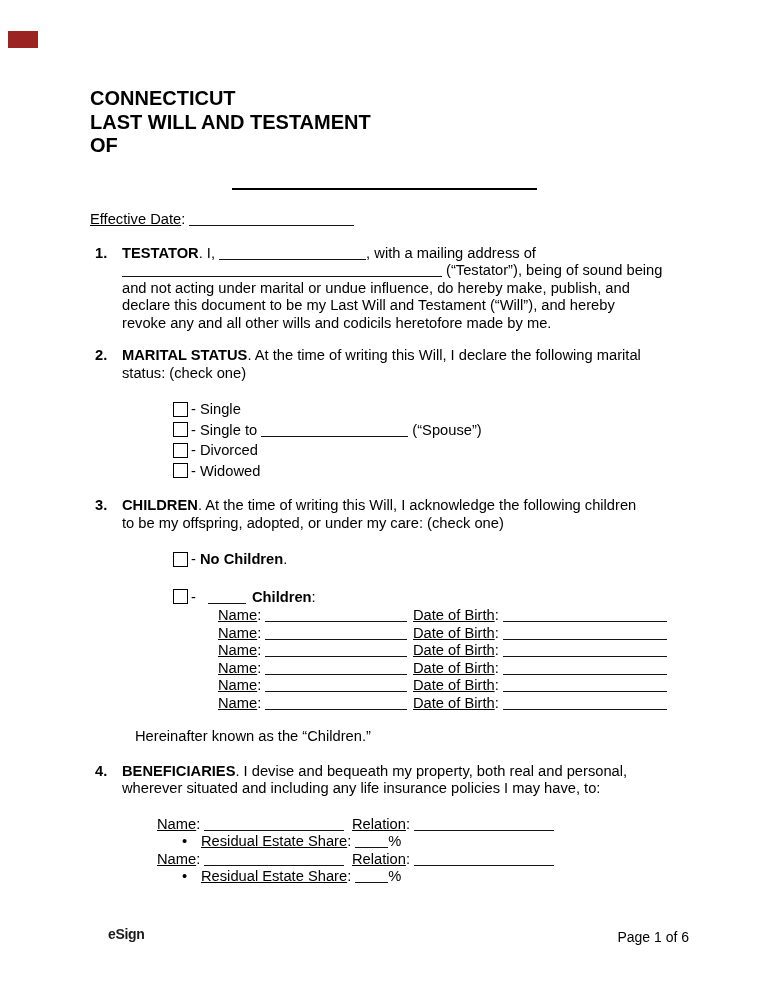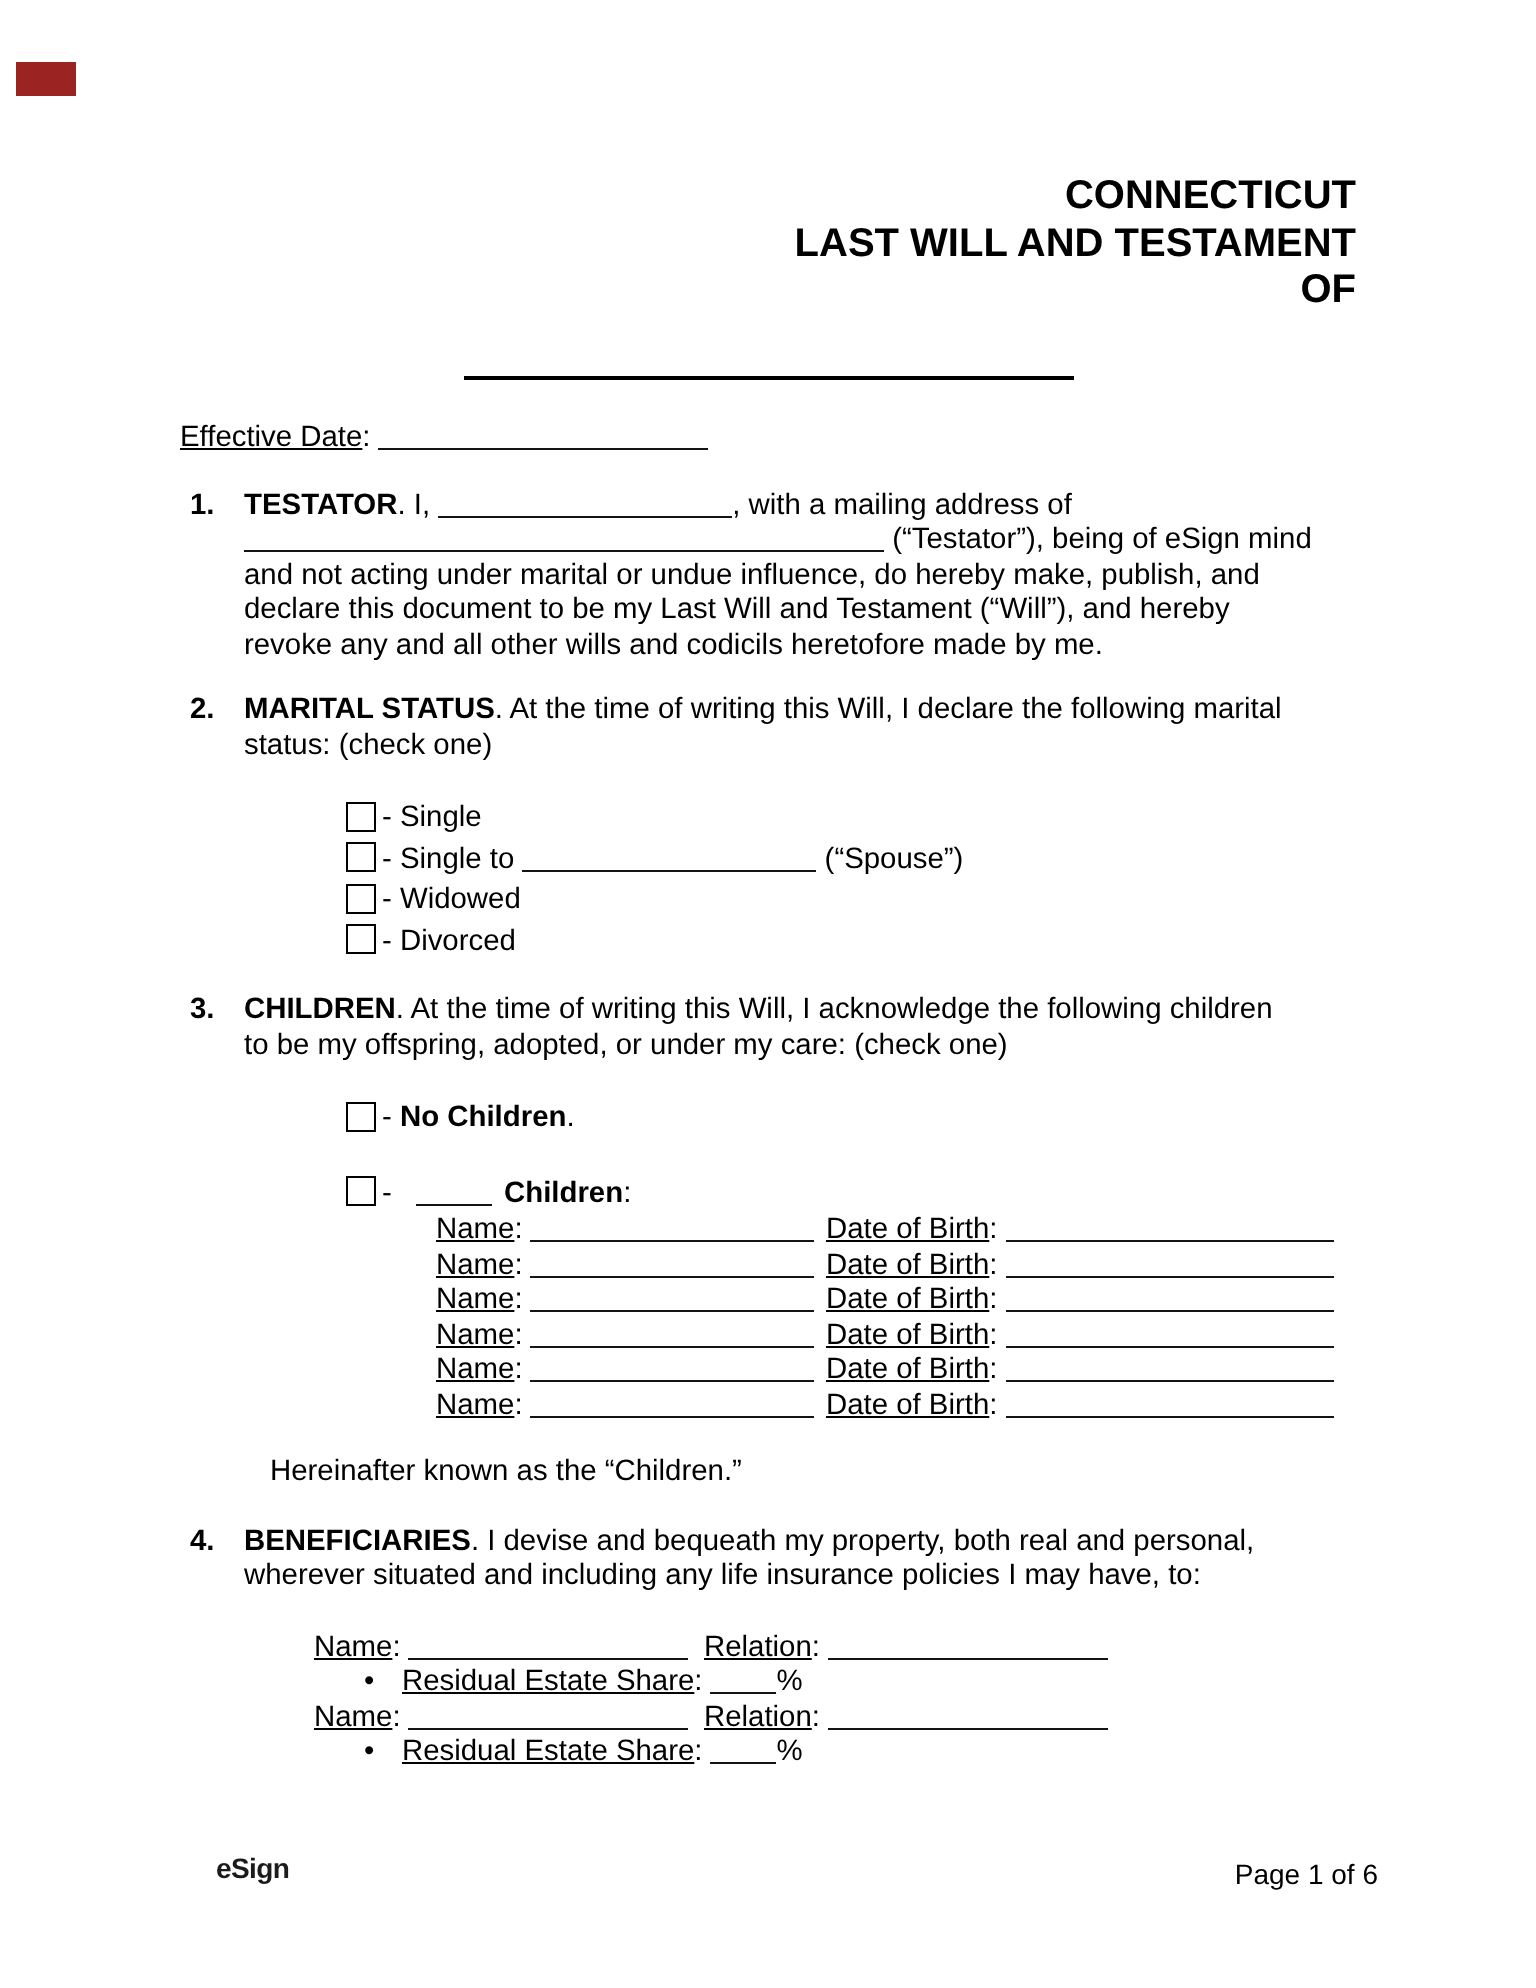--- a/index.html
+++ b/index.html
@@ -9,21 +9,21 @@
     background:#ffffff;
     font-family:"Liberation Sans","DejaVu Sans",sans-serif;
     color:#000;
     font-size:14.7px;
     line-height:17.5px;
     box-sizing:border-box;
     padding:87px 90px 0 90px;
     overflow:hidden;
   }
   .red-marker{position:absolute;left:8px;top:31px;width:30px;height:17px;}
-  .doc-title{text-align:right;font-weight:bold;font-size:20px;line-height:23.5px;}
+  .doc-title{text-align:left;font-weight:bold;font-size:20px;line-height:23.5px;}
   .name-line{width:305px;margin:30px auto 0 auto;border-bottom:2px solid #000;height:0;}
   .effective{margin-top:20px;line-height:18px;white-space:pre;}
   .u{text-decoration:underline;}
   .b{font-weight:bold;}
   .blank{display:inline-block;border-bottom:1.4px solid #141414;height:13px;margin-bottom:-2px;}
   .bl-165{width:165px;} .bl-147{width:147px;} .bl-320{width:320px;}
   .bl-38{width:38px;margin-left:8px;margin-right:6px;}
   .bl-142{width:142px;margin-left:4px;} .bl-164{width:164px;margin-left:4px;}
   .bl-140{width:140px;margin-left:4px;} .bl-33{width:33px;margin-left:4px;}
   .item{display:flex;margin-left:5px;}
@@ -59,37 +59,37 @@
   </div>
 
   <div class="name-line"></div>
 
   <div class="effective"><span class="u">Effective Date</span><span>:</span><span> </span><span class="blank bl-165"></span></div>
 
   <div class="item mt17">
     <div class="num">1.</div>
     <div class="ibody">
       <div class="line"><span class="b">TESTATOR</span><span>. I, </span><span class="blank bl-147"></span><span>, with a mailing address of</span></div>
-      <div class="line"><span class="blank bl-320"></span><span> (“Testator”), being of eSign mind</span></div>
+      <div class="line"><span class="blank bl-320"></span><span> (“Testator”), being of sound being</span></div>
       <div class="line">and not acting under marital or undue influence, do hereby make, publish, and</div>
       <div class="line">declare this document to be my Last Will and Testament (“Will”), and hereby</div>
       <div class="line">revoke any and all other wills and codicils heretofore made by me.</div>
     </div>
   </div>
 
   <div class="item mt15">
     <div class="num">2.</div>
     <div class="ibody">
       <div class="line"><span class="b">MARITAL STATUS</span><span>. At the time of writing this Will, I declare the following marital</span></div>
       <div class="line">status: (check one)</div>
       <div class="opts">
         <div class="chkrow"><span class="chk"></span><span>- Single</span></div>
         <div class="chkrow"><span class="chk"></span><span>- Single to </span><span class="blank bl-147"></span><span> (“Spouse”)</span></div>
+        <div class="chkrow"><span class="chk"></span><span>- Divorced</span></div>
         <div class="chkrow"><span class="chk"></span><span>- Widowed</span></div>
-        <div class="chkrow"><span class="chk"></span><span>- Divorced</span></div>
       </div>
     </div>
   </div>
 
   <div class="item mt16">
     <div class="num">3.</div>
     <div class="ibody">
       <div class="line"><span class="b">CHILDREN</span><span>. At the time of writing this Will, I acknowledge the following children</span></div>
       <div class="line">to be my offspring, adopted, or under my care: (check one)</div>
 

